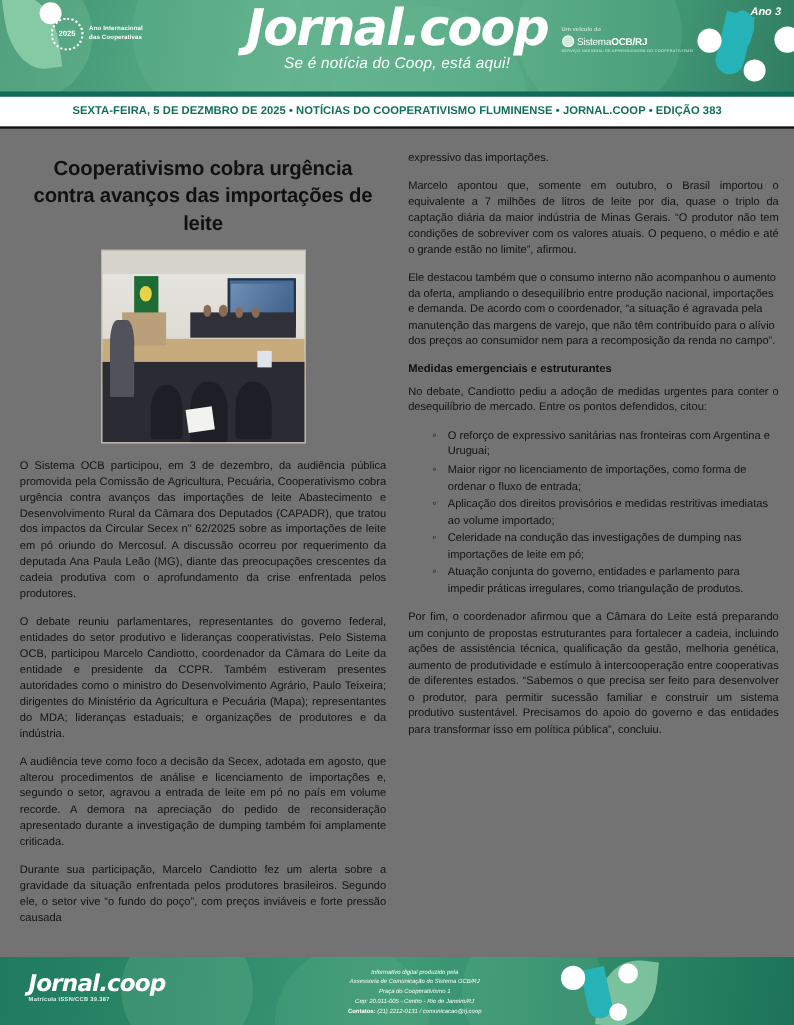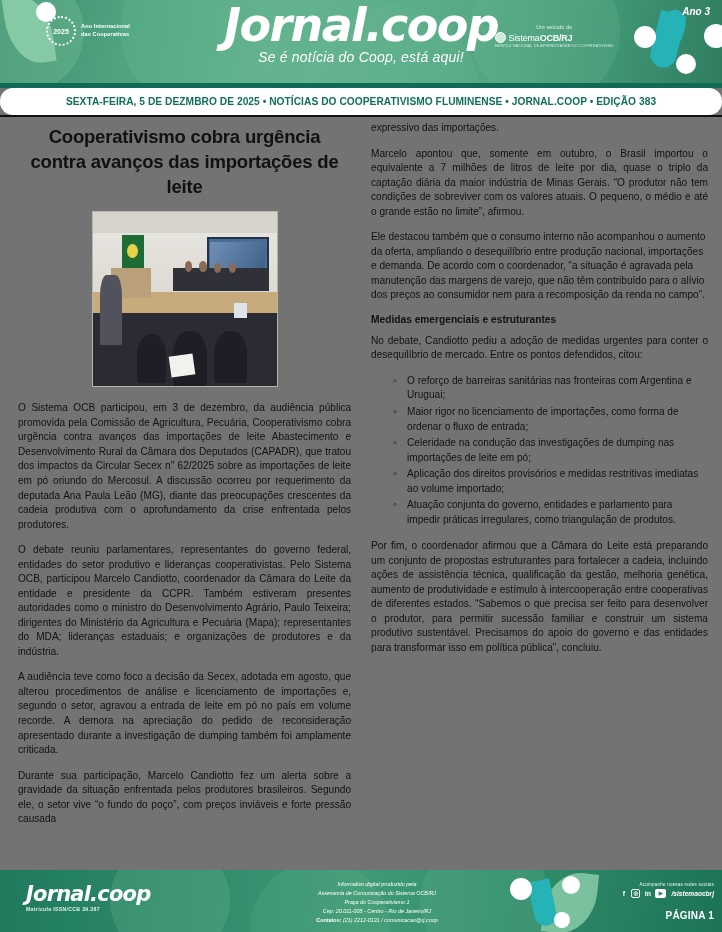--- a/index.html
+++ b/index.html
@@ -109,22 +109,22 @@
   }
   .logo-tag {
     color: #ffffff;
     font-size: 14px;
     font-style: italic;
     margin-top: 1px;
     letter-spacing: .2px;
   }
 
   .veiculo {
-    position: absolute; right: 108px; top: 24px;
-    text-align: center;
+    position: absolute; right: 92px; top: 24px;
+    text-align: left;
   }
   .veiculo-top { color: #eaf7f0; font-size: 5.2px; letter-spacing: .2px; }
   .veiculo-mid {
     display: flex; align-items: center; gap: 3px;
     margin-top: 2px;
   }
   .veiculo-globe {
     width: 11px; height: 11px; border-radius: 50%;
     background: #cfe9dc; border: 1px solid #fff;
   }
@@ -136,36 +136,36 @@
     position: absolute; right: 12px; top: 6px;
     color: #ffffff; font-size: 10px; font-weight: bold; font-style: italic;
   }
 
   .bar-dark { width: 722px; height: 5px; background: #0f6b57; }
 
   
   .datestrip {
     width: 722px; height: 27px;
     background: #ffffff;
-    display: flex; align-items: center; justify-content: center; border-radius: 13px;
+    display: flex; align-items: center; justify-content: center;
   }
   .datestrip-text {
     color: #10705b;
     font-size: 10.2px;
     font-weight: bold;
     letter-spacing: .05px;
   }
   .rule-black { width: 722px; height: 2px; background: #111111; }
 
   
   .content {
     position: relative;
     width: 722px;
     height: 760px;
-    padding: 0 14px 0 18px;
+    padding: 16px 14px 0 18px;
     display: flex;
     gap: 20px;
   }
   .col { width: 342px; }
   .col-right { width: 346px; }
 
   .headline {
     font-size: 18.5px;
     line-height: 1.34;
     font-weight: bold;
@@ -376,24 +376,24 @@
 
     <div class="col-right">
       <p class="body">expressivo das importações.</p>
       <p class="body">Marcelo apontou que, somente em outubro, o Brasil importou o equivalente a 7 milhões de litros de leite por dia, quase o triplo da captação diária da maior indústria de Minas Gerais. “O produtor não tem condições de sobreviver com os valores atuais. O pequeno, o médio e até o grande estão no limite”, afirmou.</p>
       <p class="body left-flush" style="text-align:left;">Ele destacou também que o consumo interno não acompanhou o aumento da oferta, ampliando o desequilíbrio entre produção nacional, importações e demanda. De acordo com o coordenador, “a situação é agravada pela manutenção das margens de varejo, que não têm contribuído para o alívio dos preços ao consumidor nem para a recomposição da renda no campo”.</p>
 
       <div class="subhead">Medidas emergenciais e estruturantes</div>
       <p class="body">No debate, Candiotto pediu a adoção de medidas urgentes para conter o desequilíbrio de mercado. Entre os pontos defendidos, citou:</p>
 
       <ul class="bullets">
-        <li>O reforço de barreiras sanitárias nas fronteiras com Argentina e Uruguai;</li>
+        <li>O reforço de expressivo sanitárias nas fronteiras com Argentina e Uruguai;</li>
         <li>Maior rigor no licenciamento de importações, como forma de ordenar o fluxo de entrada;</li>
+        <li>Aplicação dos direitos provisórios e medidas restritivas imediatas ao volume importado;</li>
         <li>Celeridade na condução das investigações de dumping nas importações de leite em pó;</li>
-        <li>Aplicação dos direitos provisórios e medidas restritivas imediatas ao volume importado;</li>
         <li>Atuação conjunta do governo, entidades e parlamento para impedir práticas irregulares, como triangulação de produtos.</li>
       </ul>
 
       <p class="body">Por fim, o coordenador afirmou que a Câmara do Leite está preparando um conjunto de propostas estruturantes para fortalecer a cadeia, incluindo ações de assistência técnica, qualificação da gestão, melhoria genética, aumento de produtividade e estímulo à intercooperação entre cooperativas de diferentes estados. “Sabemos o que precisa ser feito para desenvolver o produtor, para permitir sucessão familiar e construir um sistema produtivo sustentável. Precisamos do apoio do governo e das entidades para transformar isso em política pública”, concluiu.</p>
     </div>
   </div>
 
   <div class="footer">
     <div class="ft-blob ft-b1"></div>
     <div class="ft-blob ft-b2"></div>
@@ -410,26 +410,15 @@
     </div>
 
     <div class="ft-center">
       <div>Informativo digital produzido pela</div>
       <div>Assessoria de Comunicação do Sistema OCB/RJ</div>
       <div>Praça do Cooperativismo 1</div>
       <div>Cep: 20.011-005 - Centro - Rio de Janeiro/RJ</div>
       <div><b>Contatos:</b> <span>(21) 2212-0131 / comunicacao@rj.coop</span></div>
     </div>
 
-    <div class="ft-right">
-      <div class="ft-social-label">Acompanhe nossas redes sociais</div>
-      <div class="ft-social-row">
-        <span class="ft-ico">f</span>
-        <span class="ft-ico box">◎</span>
-        <span class="ft-ico">in</span>
-        <span class="ft-ico play">▶</span>
-        <span class="ft-handle">/sistemaocbrj</span>
-      </div>
-      <div class="ft-page">PÁGINA 1</div>
-    </div>
   </div>
 
 </div>
 
 </body></html>

